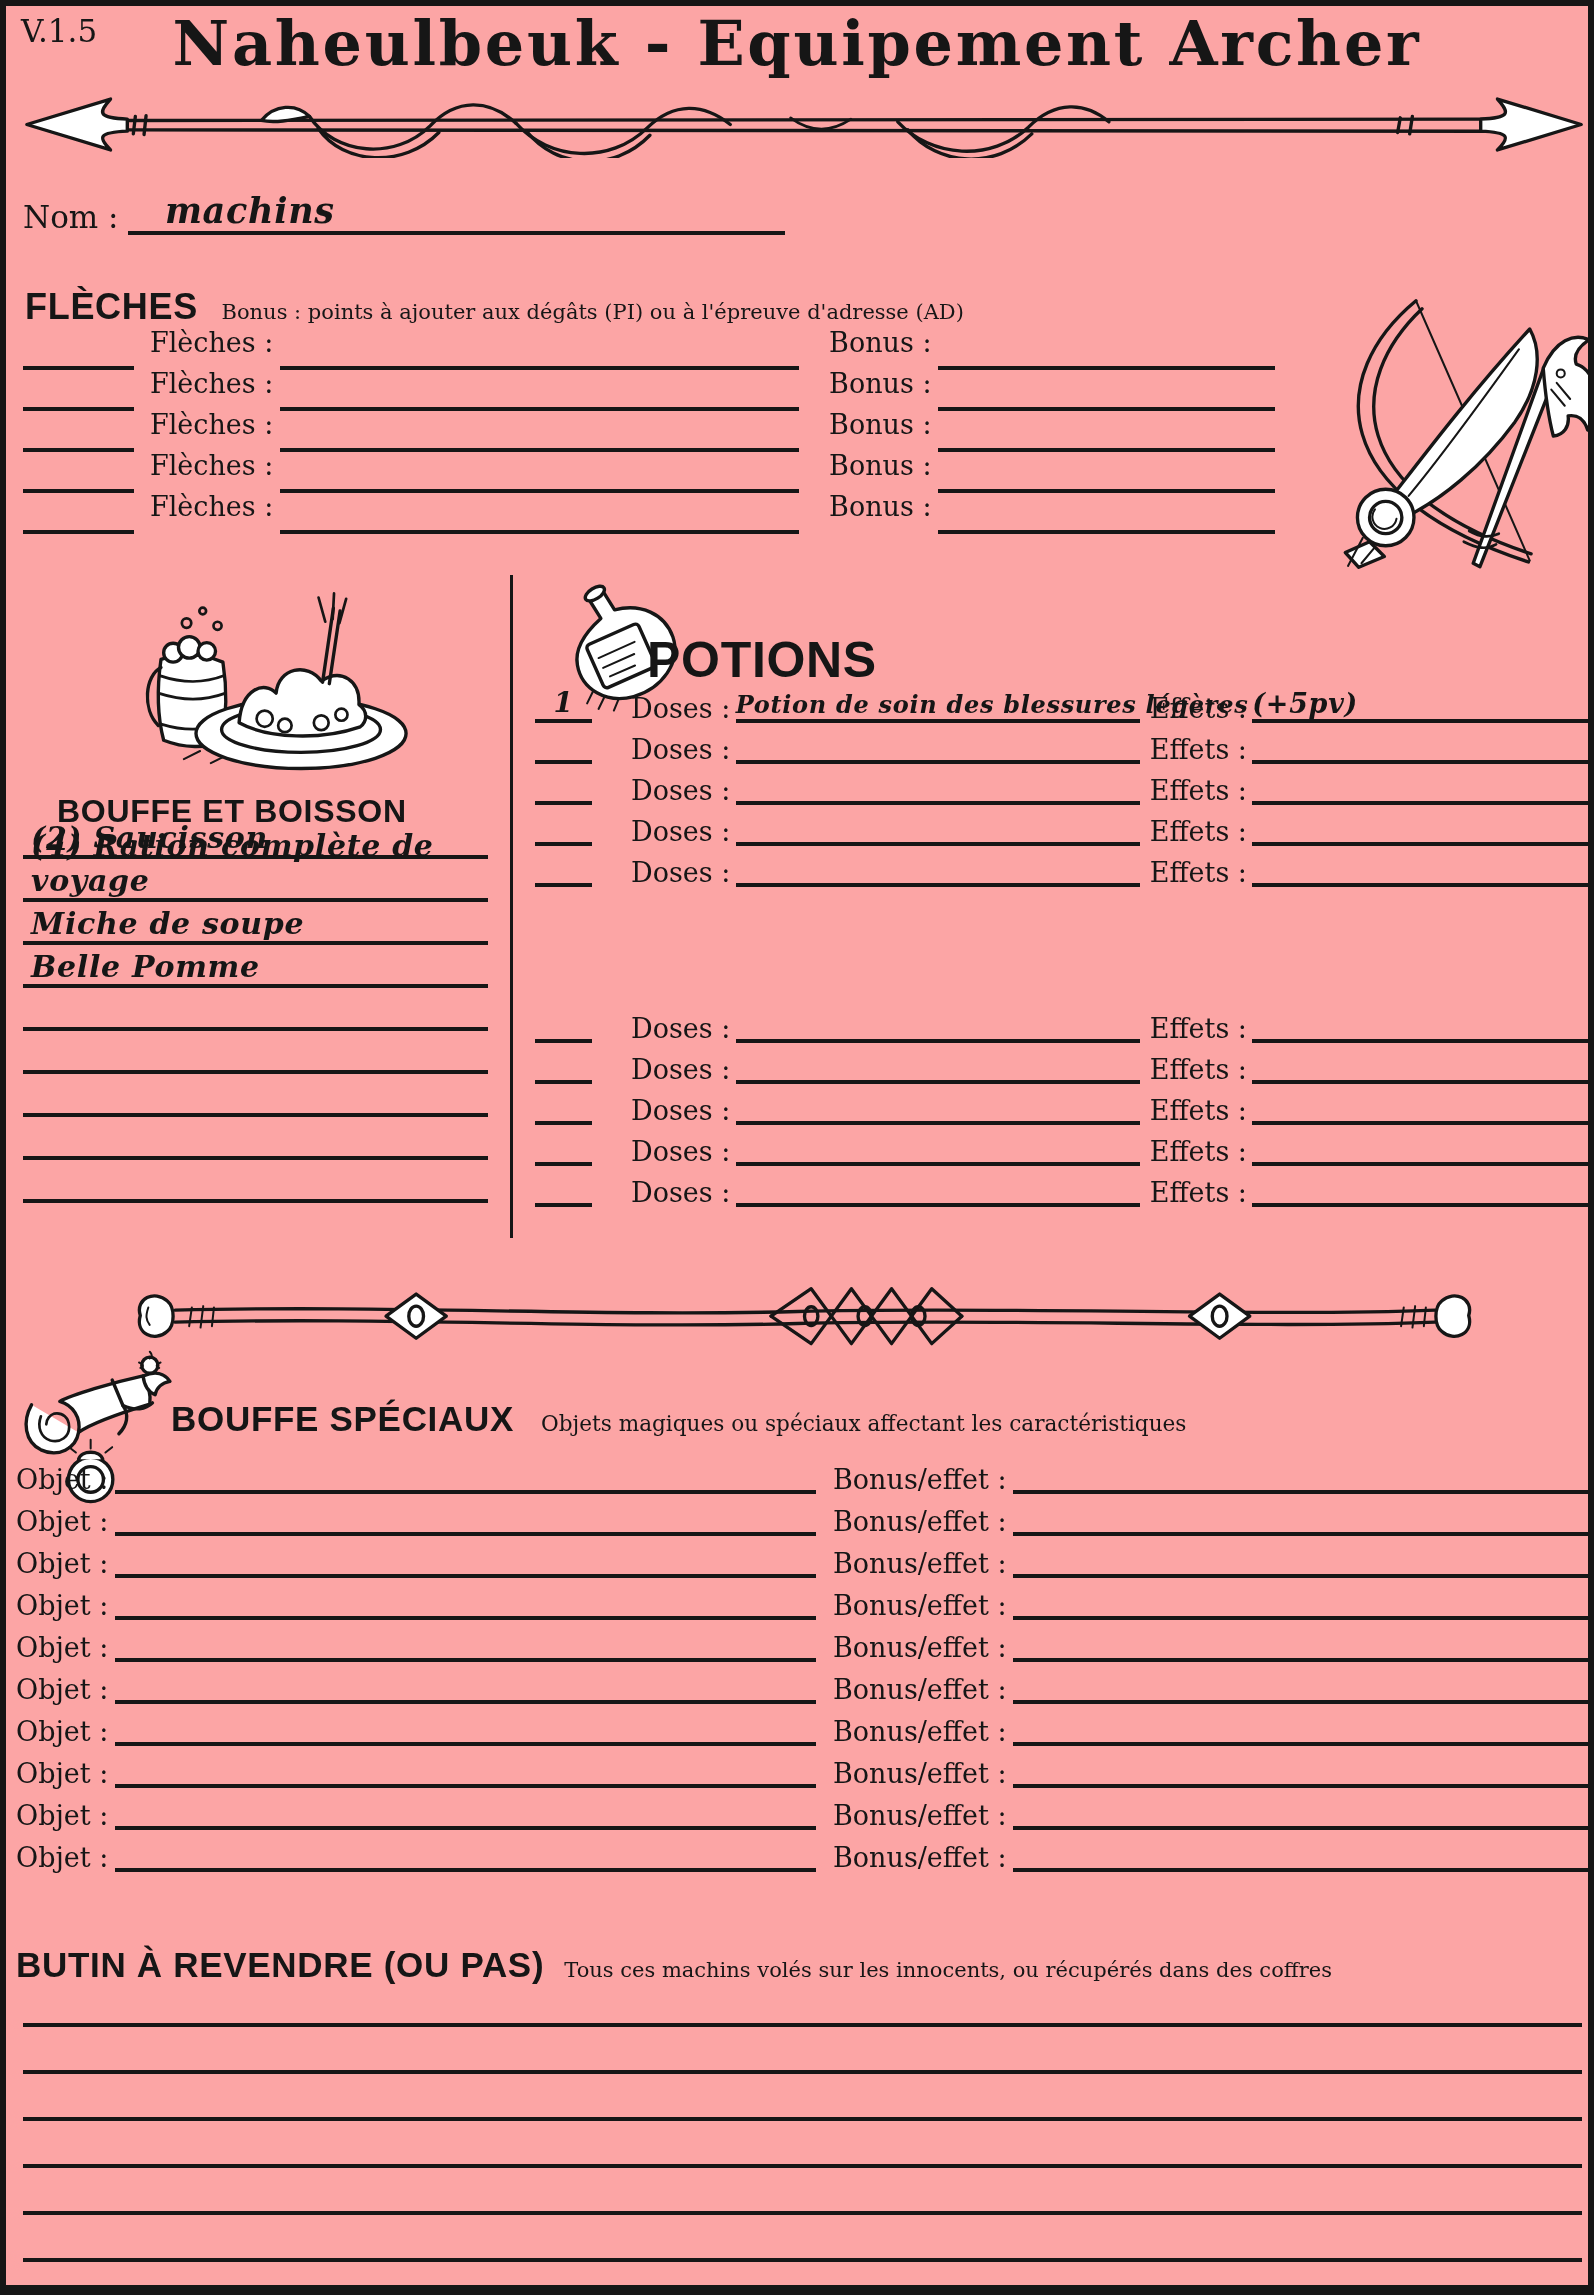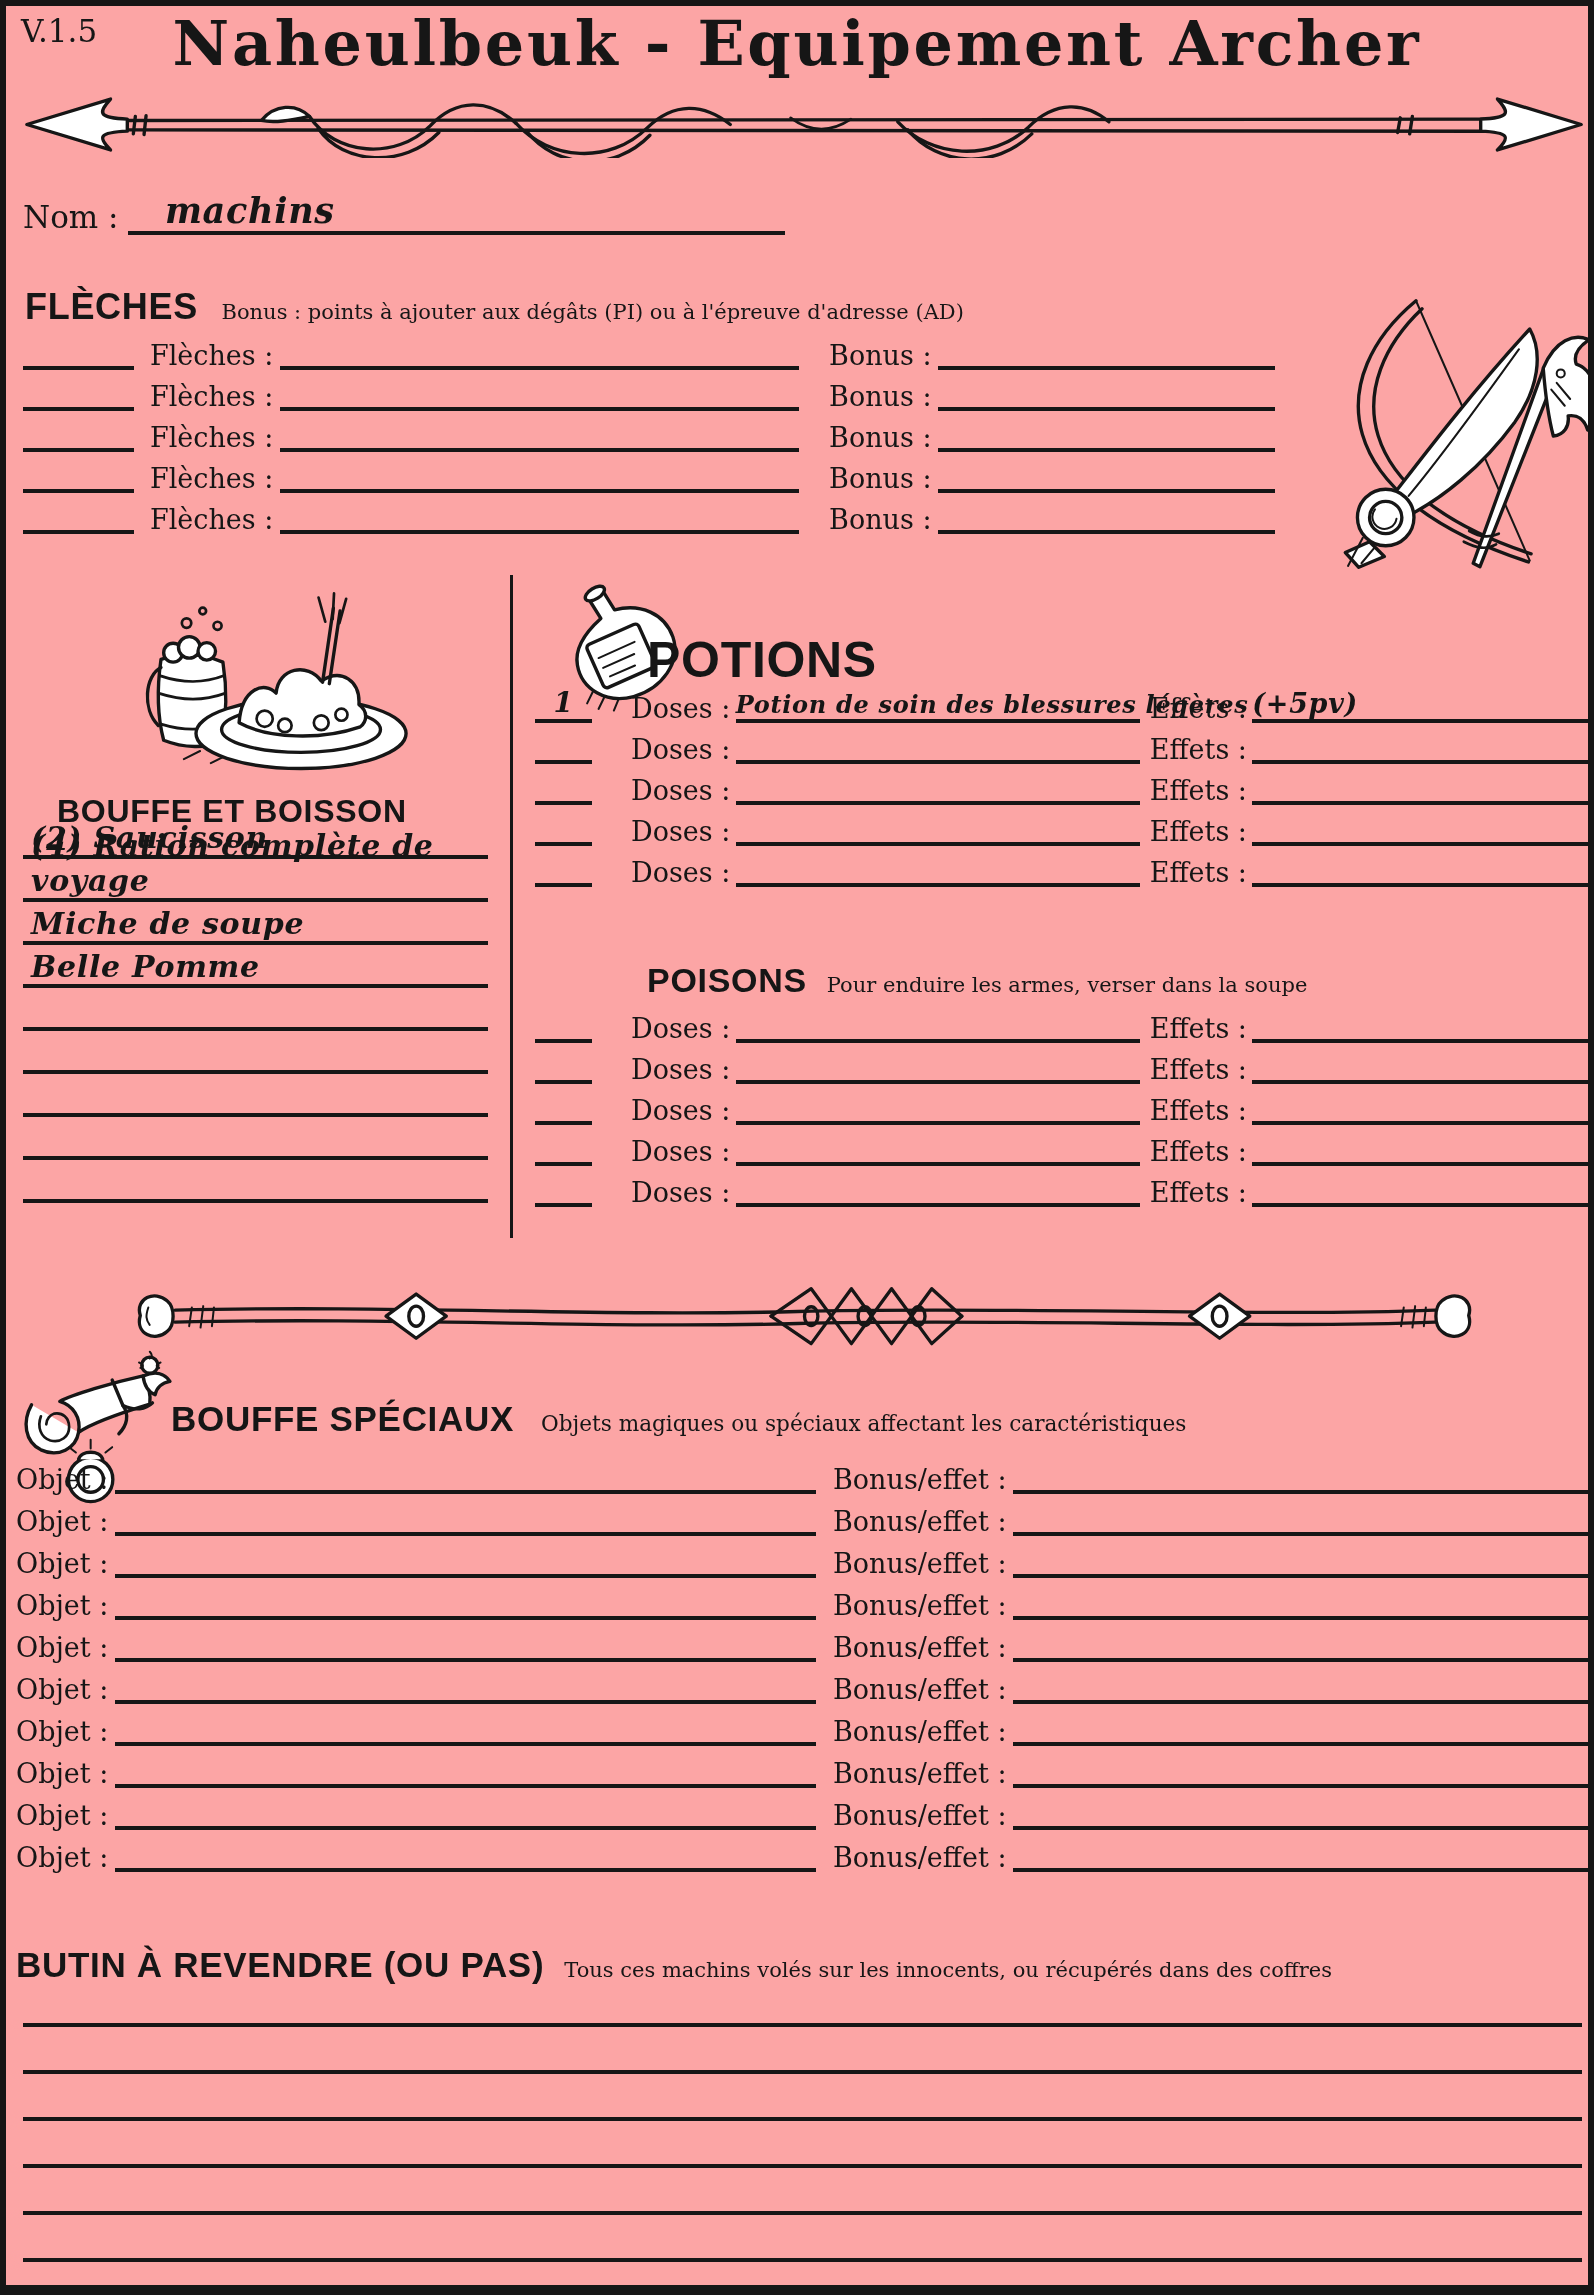--- a/index.html
+++ b/index.html
@@ -24,21 +24,21 @@
   
   .nom{left:17px;top:186px;display:flex;align-items:flex-end;}
   .nom .nlab{font-size:31px;margin-right:9.4px;}
   .nom .nval{width:620px;border-bottom:4.7px solid #161616;font-size:35px;padding:0 0 0 37px;line-height:1.1;}
 
   
   .fleches-head{left:19px;top:280px;display:flex;align-items:baseline;}
   .fleches-head .h{font-size:36px;letter-spacing:0.7px;}
   .fleches-head .sub{font-size:21px;margin-left:23.6px;}
   .fleches-rows{left:17px;top:323px;}
-  .frow{display:flex;align-items:flex-end;height:41px;}
+  .frow{display:flex;height:41px;}
   .frow .qty{width:111px;margin-right:16px;text-align:center;font-size:28px;}
   .frow .lab{margin-right:6.7px;}
   .frow .fill1{width:519px;font-size:28px;}
   .frow .lab2{margin-left:30px;}
   .frow .fill2{width:337px;font-size:28px;}
   .weapons{left:1300px;top:288px;}
 
   
   .vdivider{left:504px;top:569px;width:3.4px;height:663px;background:#161616;}
   .food{left:113px;top:574px;}
@@ -267,24 +267,20 @@
       </div>
       <div class="prow">
         <span class="cell pqty hand"></span>
         <span class="lab">Doses :</span>
         <span class="cell pfill1 hand"></span>
         <span class="lab lab2">Effets :</span>
         <span class="cell pfill2 hand"></span>
       </div>
     </div>
 
-  <div class="abs poisons-head">
-    <span class="h sans">POISONS</span>
-    <span class="sub">Pour enduire les armes, verser dans la soupe</span>
-  </div>
   <div class="abs poisons-rows">
       <div class="prow">
         <span class="cell pqty hand"></span>
         <span class="lab">Doses :</span>
         <span class="cell pfill1 hand"></span>
         <span class="lab lab2">Effets :</span>
         <span class="cell pfill2 hand"></span>
       </div>
       <div class="prow">
         <span class="cell pqty hand"></span>

